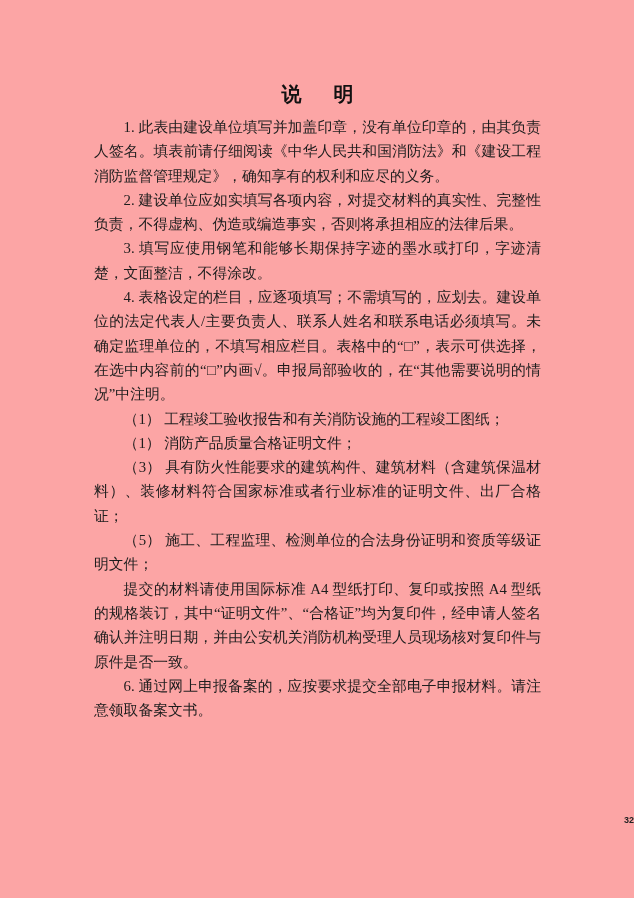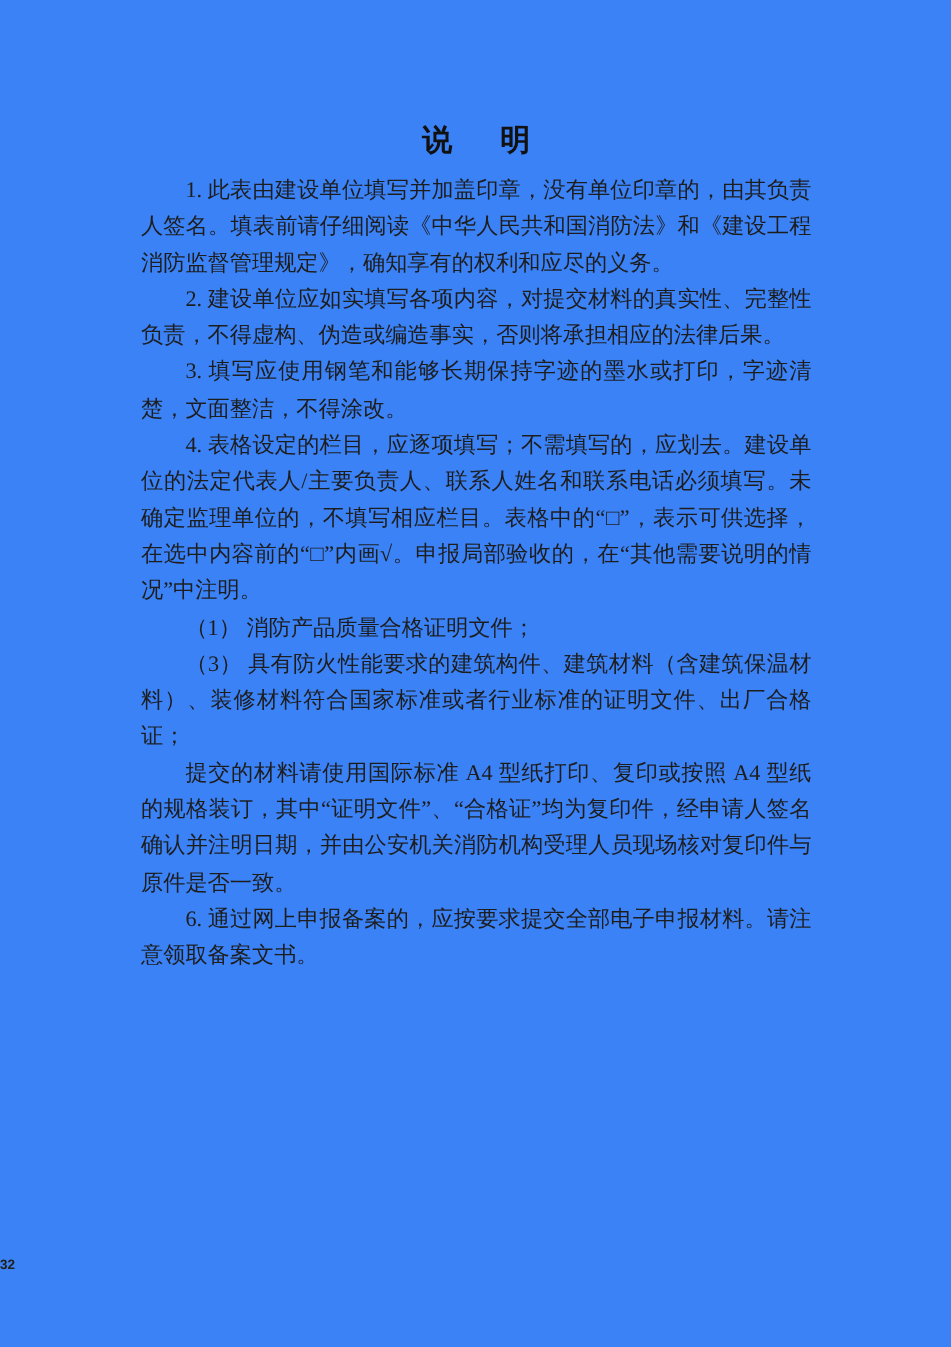--- a/index.html
+++ b/index.html
@@ -4,21 +4,21 @@
 <style>
   html, body {
     margin: 0;
     padding: 0;
     background: #ffffff;
   }
   .sheet {
     position: relative;
     width: 634px;
     height: 898px;
-    background: #3b82f6;
+    background: #fca5a5;
     overflow: hidden;
     font-family: "Liberation Serif", serif;
     color: #1d1d1d;
   }
   .doc-title {
     position: absolute;
     top: 80px;
     left: 94px;
     width: 447px;
     margin: 0;
@@ -44,41 +44,42 @@
   .body-text p {
     margin: 0;
     padding: 0;
     text-indent: 2em;
   }
   .page-number {
     position: absolute;
     top: 815px;
     left: 0;
     width: 100%;
-    text-align: left;
+    text-align: right;
     font-family: "Liberation Sans", sans-serif;
     font-size: 9px;
     font-weight: 700;
     color: #222222;
-    margin-top: 23px;
   }
 </style>
 </head>
 <body>
 
 <div class="sheet">
 
   <h1 class="doc-title">说　明</h1>
 
   <div class="body-text">
     <p>1. 此表由建设单位填写并加盖印章，没有单位印章的，由其负责人签名。填表前请仔细阅读《中华人民共和国消防法》和《建设工程消防监督管理规定》，确知享有的权利和应尽的义务。</p>
     <p>2. 建设单位应如实填写各项内容，对提交材料的真实性、完整性负责，不得虚构、伪造或编造事实，否则将承担相应的法律后果。</p>
     <p>3. 填写应使用钢笔和能够长期保持字迹的墨水或打印，字迹清楚，文面整洁，不得涂改。</p>
     <p>4. 表格设定的栏目，应逐项填写；不需填写的，应划去。建设单位的法定代表人/主要负责人、联系人姓名和联系电话必须填写。未确定监理单位的，不填写相应栏目。表格中的“□”，表示可供选择，在选中内容前的“□”内画√。申报局部验收的，在“其他需要说明的情况”中注明。</p>
+    <p>（1） 工程竣工验收报告和有关消防设施的工程竣工图纸；</p>
     <p>（1） 消防产品质量合格证明文件；</p>
     <p>（3） 具有防火性能要求的建筑构件、建筑材料（含建筑保温材料）、装修材料符合国家标准或者行业标准的证明文件、出厂合格证；</p>
+    <p>（5） 施工、工程监理、检测单位的合法身份证明和资质等级证明文件；</p>
     <p>提交的材料请使用国际标准 A4 型纸打印、复印或按照 A4 型纸的规格装订，其中“证明文件”、“合格证”均为复印件，经申请人签名确认并注明日期，并由公安机关消防机构受理人员现场核对复印件与原件是否一致。</p>
     <p>6. 通过网上申报备案的，应按要求提交全部电子申报材料。请注意领取备案文书。</p>
   </div>
 
   <div class="page-number">32</div>
 
 </div>
 
 </body></html>

